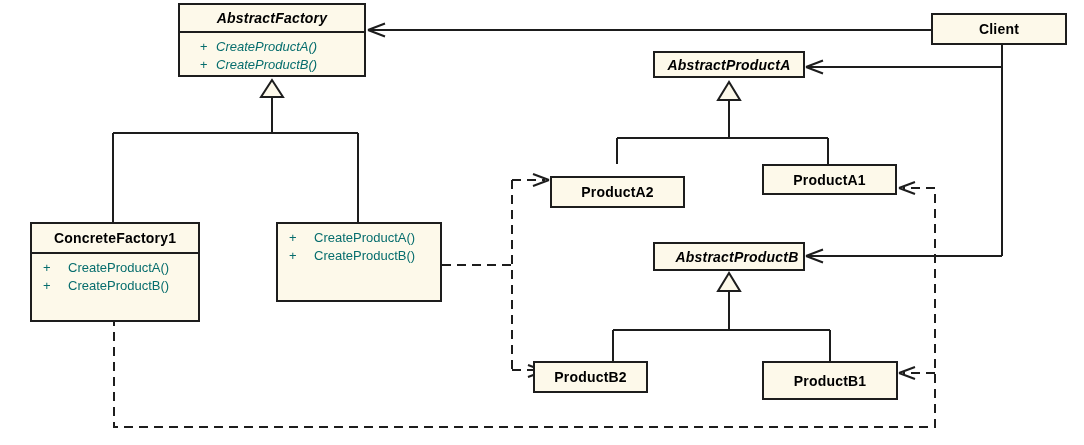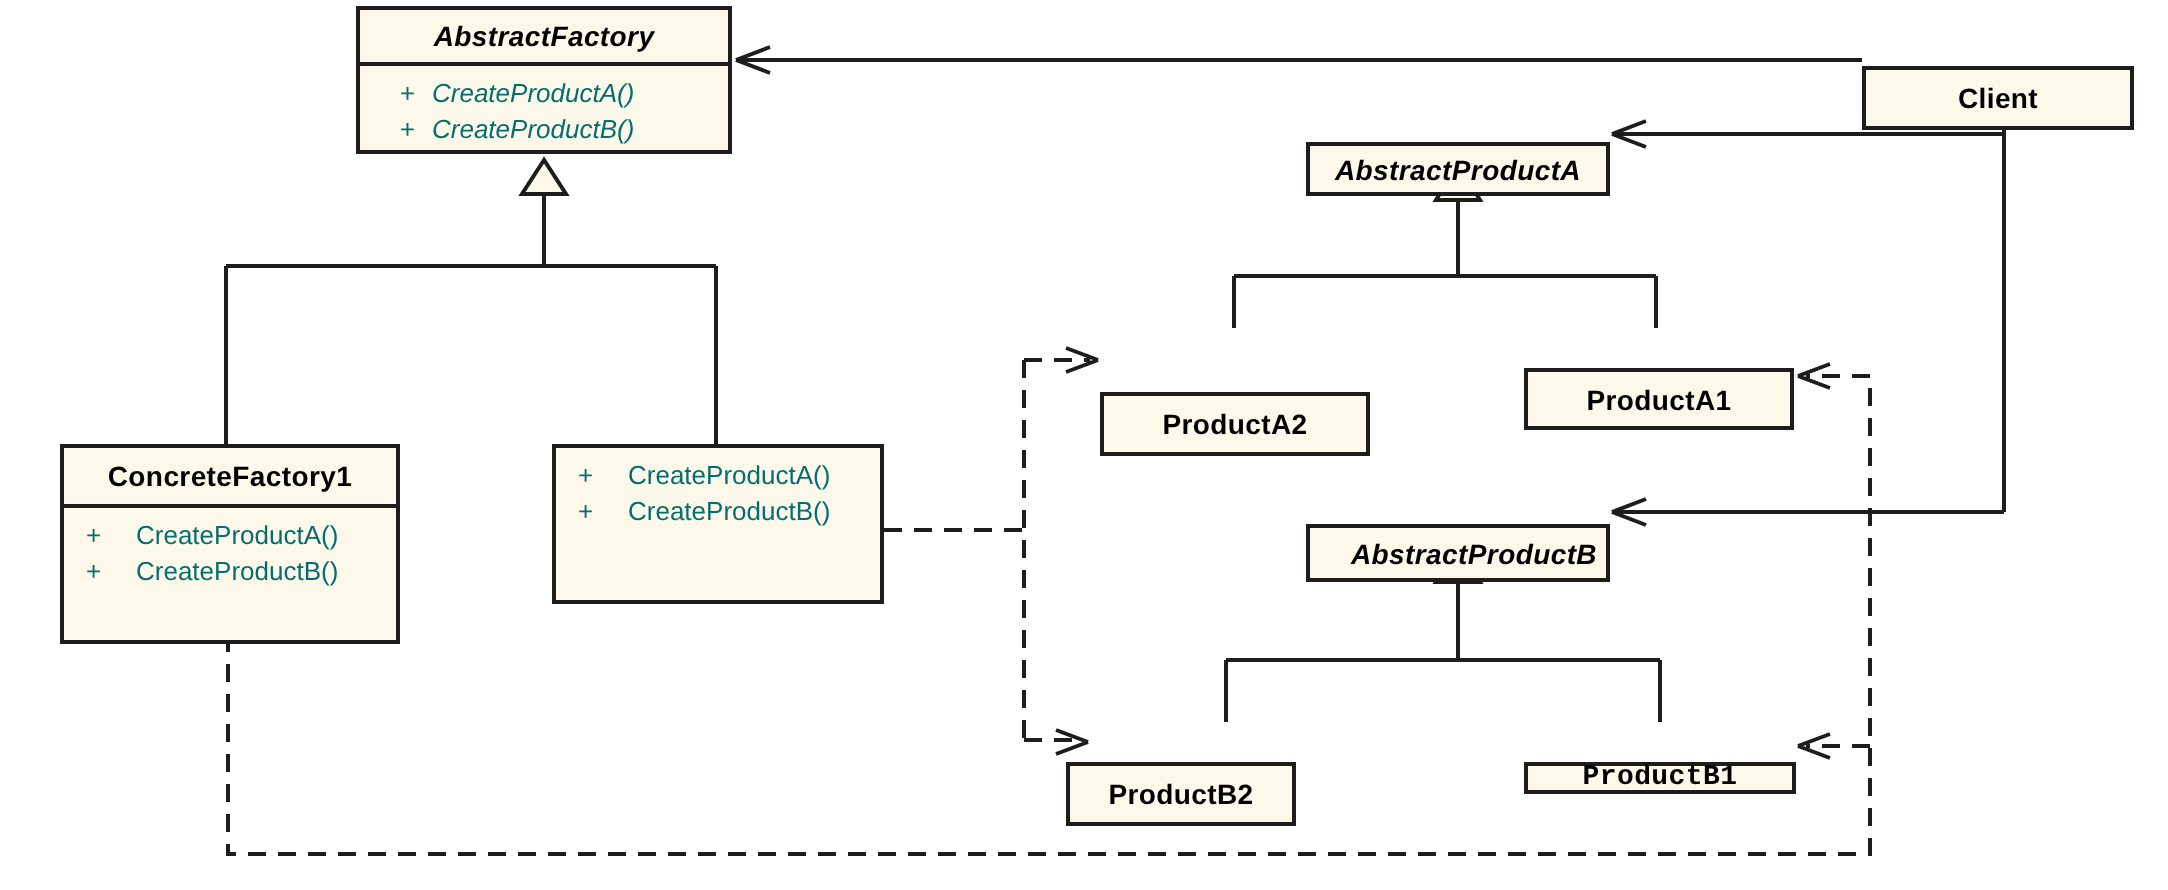--- a/index.html
+++ b/index.html
@@ -62,22 +62,22 @@
   #box-concrete-factory1 { left: 30px;  top: 222px; width: 170px; height: 100px; }
   #box-concrete-factory1 .uml-title { height: 30px; }
   #box-concrete-factory2 { left: 276px; top: 222px; width: 166px; height: 80px; }
   #box-concrete-factory2 .uml-title { height: 30px; }
   #box-client            { left: 931px; top: 13px;  width: 136px; height: 32px; }
   #box-abstract-product-a{ left: 653px; top: 51px;  width: 152px; height: 27px; }
   #box-product-a2        { left: 550px; top: 176px; width: 135px; height: 32px; }
   #box-product-a1        { left: 762px; top: 164px; width: 135px; height: 31px; }
   #box-abstract-product-b{ left: 653px; top: 242px; width: 152px; height: 29px; padding-left: 16px; }
   #box-product-b2        { left: 533px; top: 361px; width: 115px; height: 32px; }
-  #box-product-b1        { left: 762px; top: 361px; width: 136px; height: 16px; font-family: Liberation Mono, monospace; }
-  .one-comp { display: flex; align-items: center; justify-content: flex-end; margin-top: 20px; }
+  #box-product-b1        { left: 762px; top: 361px; width: 136px; height: 39px; }
+  .one-comp { display: flex; align-items: center; justify-content: flex-end; }
   .one-comp .uml-title { height: 100%; }
 </style>
 </head>
 <body>
 
 <div class="canvas">
 
   <svg class="connectors" viewBox="0 0 1084 445" xmlns="http://www.w3.org/2000/svg">
     <g stroke="#1d1d1d" stroke-width="2" fill="none">
 

